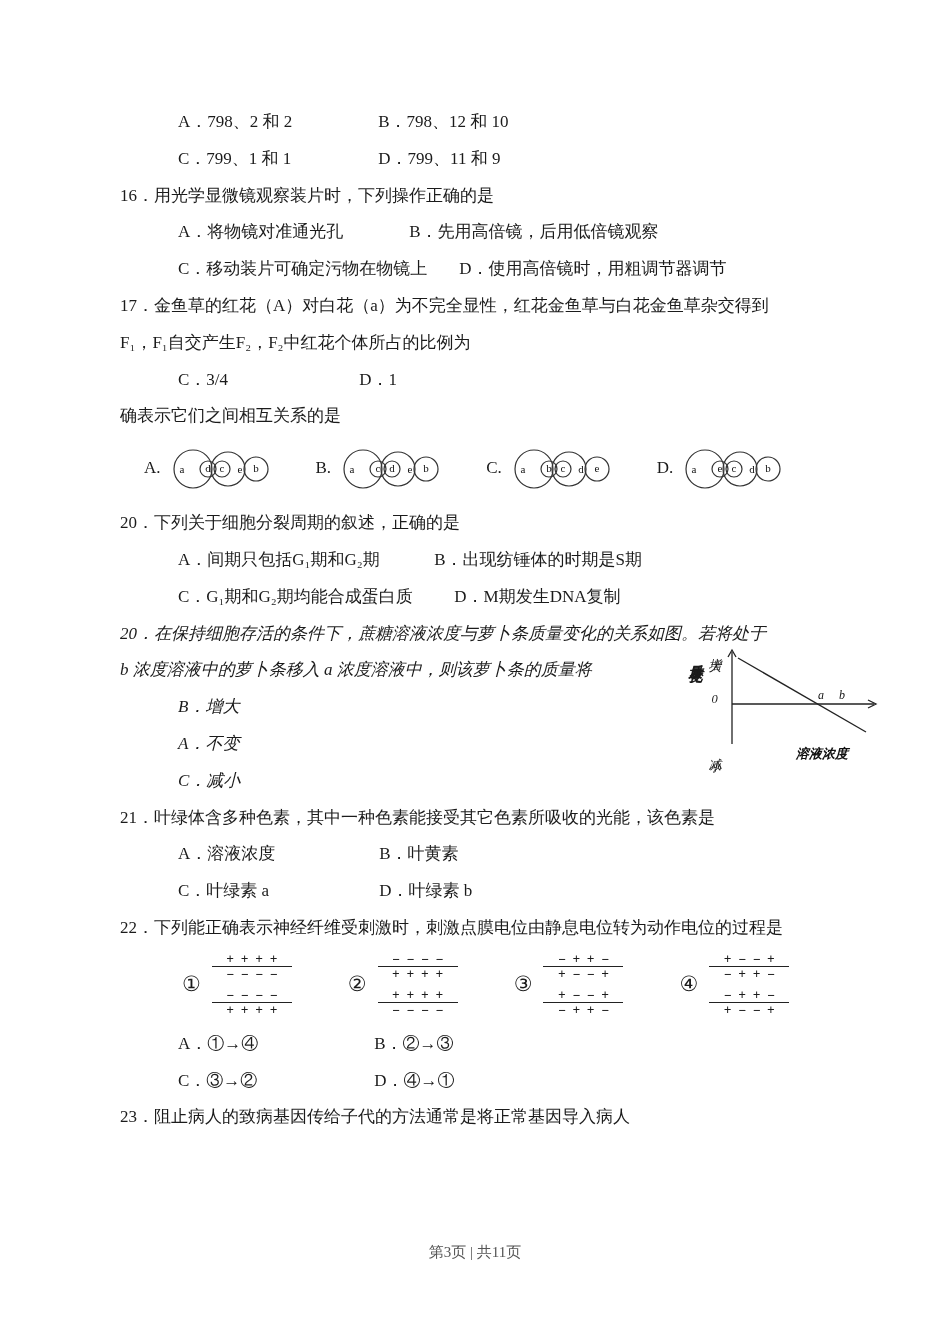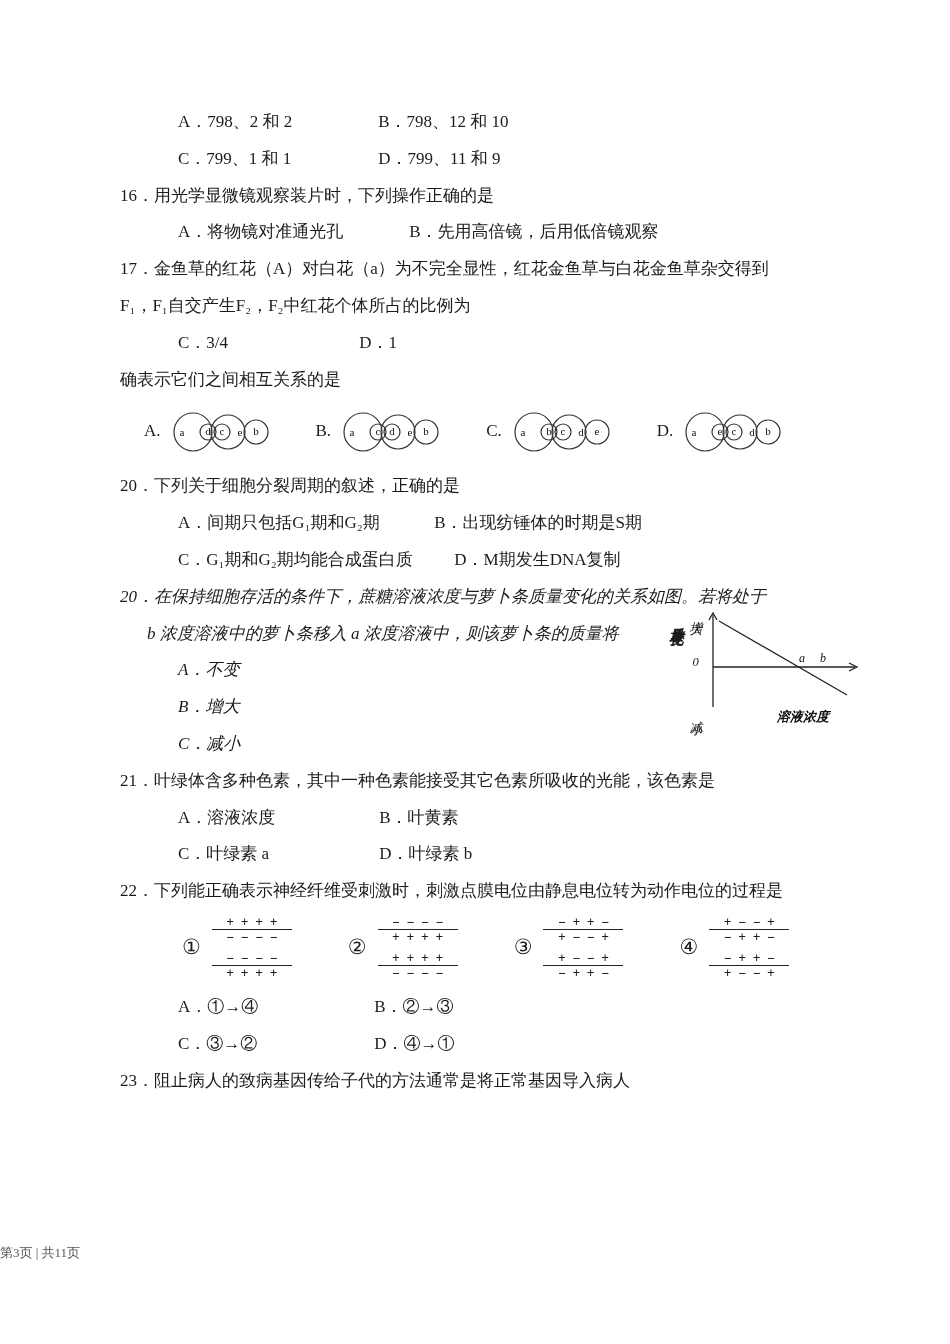--- a/index.html
+++ b/index.html
@@ -5,23 +5,23 @@
   html,body{margin:0;padding:0;background:#e8e8e8;}
   .page{
     position:relative;
     width:950px;height:1344px;
     background:#ffffff;
     margin:0 auto;
     font-family:"Liberation Serif","DejaVu Serif",serif;
     color:#1b1b1b;
     overflow:hidden;
   }
-  .content{padding:110px 89px 0 120px;font-size:17px;}
+  .content{padding:110px 70px 0 120px;font-size:17px;}
   .stem{margin:0 0 13px 0;line-height:1.4;}
-  .stem.wrap{max-width:700px;margin-left:27px;}
+  .stem.wrap{max-width:700px;}
   .optrow{margin:0 0 13px 58px;line-height:1.4;}
   .c1{display:inline-block;}
   .w177{width:177px}.w196{width:196px}.w227{width:227px}.w252{width:252px}
   .w272{width:272px}.w277{width:277px}.w192{width:192px}.w197{width:197px}
   .q{margin-bottom:6px;}
 
   
   .venn-row{display:flex;align-items:center;margin:2px 0 16px 24px;gap:34px;}
   .venn-item{display:flex;align-items:center;gap:3px;}
   .venn-label{font-size:17px;}
@@ -43,21 +43,21 @@
   .mem-row{display:flex;align-items:center;margin:4px 0 16px 62px;gap:54px;}
   .mem-item{display:flex;align-items:center;gap:9px;}
   .mem-num{font-size:21px;}
   .mem{width:84px;text-align:center;font-family:"DejaVu Sans Mono",monospace;font-size:12px;line-height:12px;}
   .mrow{white-space:pre;}
   .mline{border-top:1.6px solid #222;margin:1px 2px;}
   .mgap{height:9px;}
 
   .footer{
     position:absolute;left:0;right:0;bottom:82px;
-    font-size:13px;color:#555;
+    text-align:center;font-size:15px;color:#555;
   }
 </style>
 </head>
 <body>
 
 <div class="page">
   <div class="content">
 
     <div class="q">
       <div class="optrow">
@@ -69,20 +69,24 @@
         <span>D．799、11 和 9</span>
       </div>
     </div>
 
     <div class="q">
       <div class="stem">16．用光学显微镜观察装片时，下列操作正确的是</div>
       <div class="optrow">
         <span class="c1 w227">A．将物镜对准通光孔</span>
         <span>B．先用高倍镜，后用低倍镜观察</span>
       </div>
+      <div class="optrow">
+        <span class="c1 w277">C．移动装片可确定污物在物镜上</span>
+        <span>D．使用高倍镜时，用粗调节器调节</span>
+      </div>
     </div>
 
     <div class="q">
       <div class="stem">17．金鱼草的红花（A）对白花（a）为不完全显性，红花金鱼草与白花金鱼草杂交得到</div>
       <div class="stem">F₁，F₁自交产生F₂，F₂中红花个体所占的比例为</div>
       <div class="optrow">
         <span class="c1 w177">C．3/4</span>
         <span>D．1</span>
       </div>
     </div>
@@ -166,22 +170,22 @@
       </div>
       <div class="optrow">
         <span class="c1 w272">C．G₁期和G₂期均能合成蛋白质</span>
         <span>D．M期发生DNA复制</span>
       </div>
     </div>
 
     <div class="q q20block">
       <div class="stem">20．在保持细胞存活的条件下，蔗糖溶液浓度与萝卜条质量变化的关系如图。若将处于</div>
       <div class="stem wrap" style="max-width:480px;">b 浓度溶液中的萝卜条移入 a 浓度溶液中，则该萝卜条的质量将</div>
+      <div class="optrow">B．增大</div>
       <div class="optrow">A．不变</div>
-      <div class="optrow">B．增大</div>
       <div class="optrow">C．减小</div>
 
       <div class="chartbox">
         <div class="ytitle vt">质量变化</div>
         <div class="yticks">
           <span class="vt">增大</span>
           <span>0</span>
           <span class="vt">减小</span>
         </div>
         <svg width="160" height="122" viewBox="0 0 160 122">

